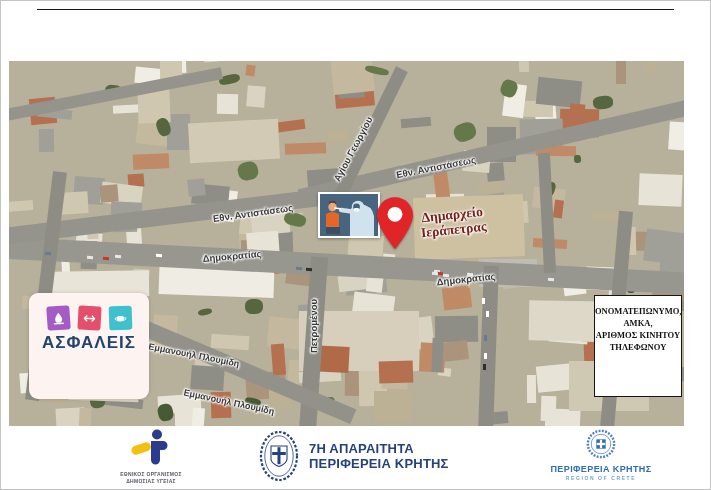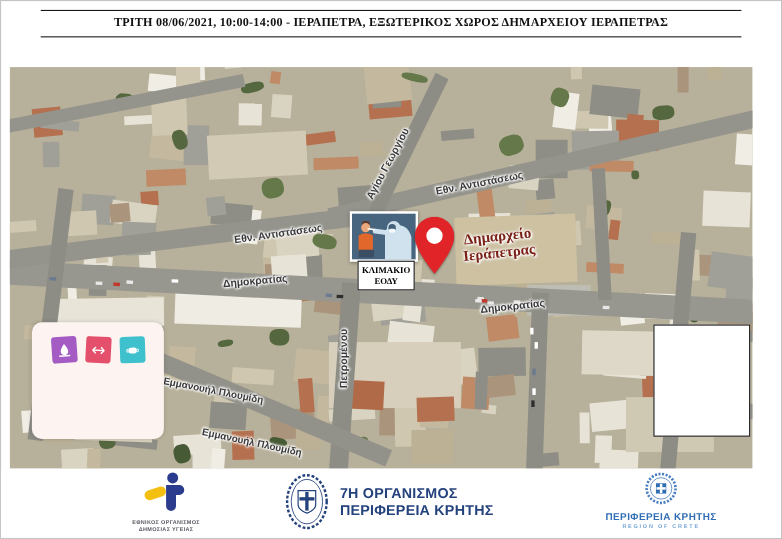--- a/index.html
+++ b/index.html
@@ -75,21 +75,20 @@
   .crete{position:absolute;left:545px;top:3px;width:110px;text-align:center;}
   .crete-line1{margin-top:1px;font-weight:bold;font-size:9px;letter-spacing:.4px;color:var(--crete-blue,#2f6db5);}
   .crete-line2{margin-top:1px;font-weight:bold;font-size:5px;letter-spacing:1.6px;color:var(--crete-light-blue,#74a5d6);}
 </style>
 </head>
 <body>
 
 <div class="page">
 
   <div class="header">
-    <div class="header-row">ΤΡΙΤΗ 08/06/2021, 10:00-14:00 - ΙΕΡΑΠΕΤΡΑ, ΕΞΩΤΕΡΙΚΟΣ ΧΩΡΟΣ ΔΗΜΑΡΧΕΙΟΥ ΙΕΡΑΠΕΤΡΑΣ</div>
   </div>
 
   <div class="map">
     <div class="deco-layer">
         <div style="left: 625.028px; top: 170.693px; width: 28.2244px; height: 18.5683px; background: rgb(171, 148, 124); transform: rotate(1.98738deg);"></div>
         <div style="left: 166.227px; top: 345.513px; width: 22.1284px; height: 20.2851px; background: rgb(231, 227, 215); transform: rotate(-0.555798deg);"></div>
         <div style="left: 525.981px; top: 38.5474px; width: 20.7846px; height: 25.566px; background: rgb(240, 237, 229); transform: rotate(-4.71808deg);"></div>
         <div style="left: 20.522px; top: 36.581px; width: 25.83px; height: 25.9766px; background: rgb(181, 113, 79); transform: rotate(-5.67239deg);"></div>
         <div style="left: 635.569px; top: 170.062px; width: 41.0062px; height: 31.5026px; background: rgb(160, 160, 152); transform: rotate(7.40752deg);"></div>
         <div style="left: 202.031px; top: 273.916px; width: 37.975px; height: 13.9845px; background: rgb(207, 199, 175); transform: rotate(4.05578deg);"></div>
@@ -321,24 +320,20 @@
         <path d="M6 20 q6.5 -4 13 0 l0 15 l-13 0 z" fill="#e2672a"></path>
         <rect x="6" y="33" width="14" height="7" fill="#3a4f63"></rect>
         <path d="M30 42 L30 16 q4 -6 10 -6 q12 1 14 12 l0 20 z" fill="#cfe2ee"></path>
         <circle cx="38" cy="13" r="6.2" fill="#cfe2ee"></circle>
         <circle cx="36.5" cy="13" r="3.4" fill="#43617a"></circle>
         <rect x="33.5" y="14" width="6" height="3.6" rx="1.6" fill="#f4f8fb"></rect>
         <rect x="19" y="14.5" width="15" height="4.4" rx="2.2" fill="#cfe2ee" transform="rotate(8 26 16)"></rect>
         <rect x="14" y="13.6" width="7" height="1.4" rx="0.7" fill="#ffffff" transform="rotate(8 17 14)"></rect>
       </svg>
     </div>
-    <div class="eody-label">
-      <span>ΚΛΙΜΑΚΙΟ</span>
-      <span>ΕΟΔΥ</span>
-    </div>
 
     <svg class="pin" viewBox="0 0 32 46">
       <path d="M16 0 C7.2 0 0 7.2 0 16 c0 10.7 16 30 16 30 s16 -19.3 16 -30 C32 7.2 24.8 0 16 0 z" fill="#e02427"></path>
       <circle cx="16" cy="15.3" r="6.6" fill="#ffffff"></circle>
     </svg>
     <div class="pin-label">
       <div>Δημαρχείο</div>
       <div>Ιεράπετρας</div>
     </div>
 
@@ -356,23 +351,30 @@
               <path d="M4.2 3.6 L1.4 6.5 L4.2 9.4 M8.8 3.6 L11.6 6.5 L8.8 9.4" stroke="#fff" stroke-width="1.3" fill="none" stroke-linejoin="round"></path>
             </svg>
         </div>
         <div class="ss-icon teal">
           <svg viewBox="0 0 13 13">
               <rect x="2.6" y="4" width="7.8" height="5.4" rx="2.6" fill="#fff"></rect>
               <path d="M2.6 5.4 C0.7 5.4 0.7 8 2.6 8 M10.4 5.4 c1.9 0 1.9 2.6 0 2.6" stroke="#fff" stroke-width="0.9" fill="none"></path>
             </svg>
         </div>
       </div>
+      <div class="ss-line2">ΑΣΦΑΛΕΙΣ</div>
     </div>
 
     <div class="info-box">
+      <div class="info-lines">
+        <div>ΟΝΟΜΑΤΕΠΩΝΥΜΟ,</div>
+        <div>ΑΜΚΑ,</div>
+        <div>ΑΡΙΘΜΟΣ ΚΙΝΗΤΟΥ</div>
+        <div>ΤΗΛΕΦΩΝΟΥ</div>
+      </div>
     </div>
   </div>
 
   <div class="footer">
 
     <div class="eody-logo">
       <svg width="48" height="38" viewBox="0 0 48 38">
         <rect x="4" y="16" width="20" height="9" rx="4.5" fill="#f3c012" transform="rotate(-18 14 20)"></rect>
         <path d="M24 13 h12 a4.5 4.5 0 0 1 0 9 h-3 v10 a4.5 4.5 0 0 1 -9 0 z" fill="#2b3c8f"></path>
         <circle cx="30" cy="6.5" r="5" fill="#2b3c8f"></circle>
@@ -385,21 +387,21 @@
 
     <div class="ministry">
       <svg width="40" height="52" viewBox="0 0 40 52">
         <ellipse cx="20" cy="26" rx="18" ry="24" fill="none" stroke="#24427c" stroke-width="2.2" stroke-dasharray="2.6 1.7"></ellipse>
         <ellipse cx="20" cy="26" rx="14.2" ry="20.2" fill="#fff" stroke="#24427c" stroke-width="0.8"></ellipse>
         <path d="M12 16 h16 v13 c0 4.5 -8 7.5 -8 7.5 s-8 -3 -8 -7.5 z" fill="#fff" stroke="#24427c" stroke-width="1.1"></path>
         <rect x="18.5" y="17.2" width="3" height="17" fill="#24427c"></rect>
         <rect x="13.2" y="22" width="13.6" height="3" fill="#24427c"></rect>
       </svg>
       <div class="ministry-text">
-        <div>7Η ΟΡΓΑΝΙΣΜΟΣ</div>
+        <div>7Η ΑΠΑΡΑΙΤΗΤΑ</div>
         <div>ΠΕΡΙΦΕΡΕΙΑ ΚΡΗΤΗΣ</div>
       </div>
     </div>
 
     <div class="crete">
       <svg width="30" height="30" viewBox="0 0 32 32">
         <circle cx="16" cy="16" r="14" fill="none" stroke="#4a7fc1" stroke-width="2.6" stroke-dasharray="2 1.5"></circle>
         <circle cx="16" cy="16" r="10.4" fill="#fff" stroke="#4a7fc1" stroke-width="0.8"></circle>
         <rect x="11" y="11" width="10" height="10" fill="#2f6db5"></rect>
         <rect x="14.8" y="11.5" width="2.4" height="9" fill="#fff"></rect>

